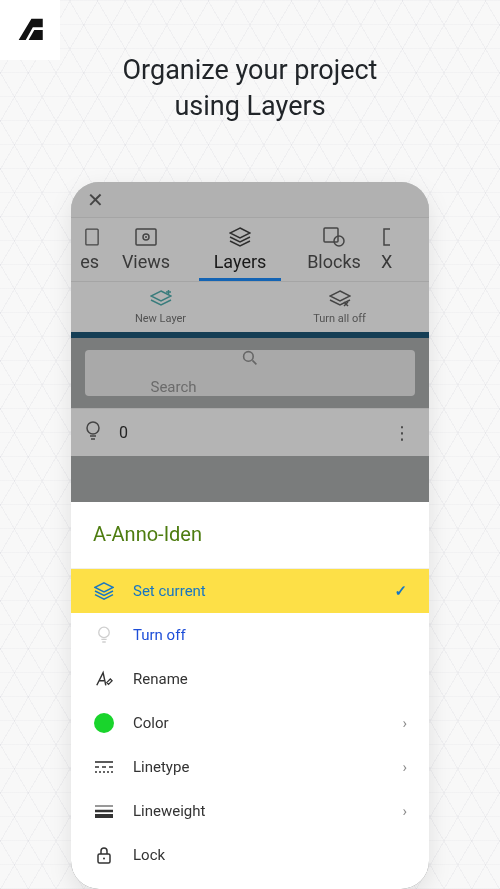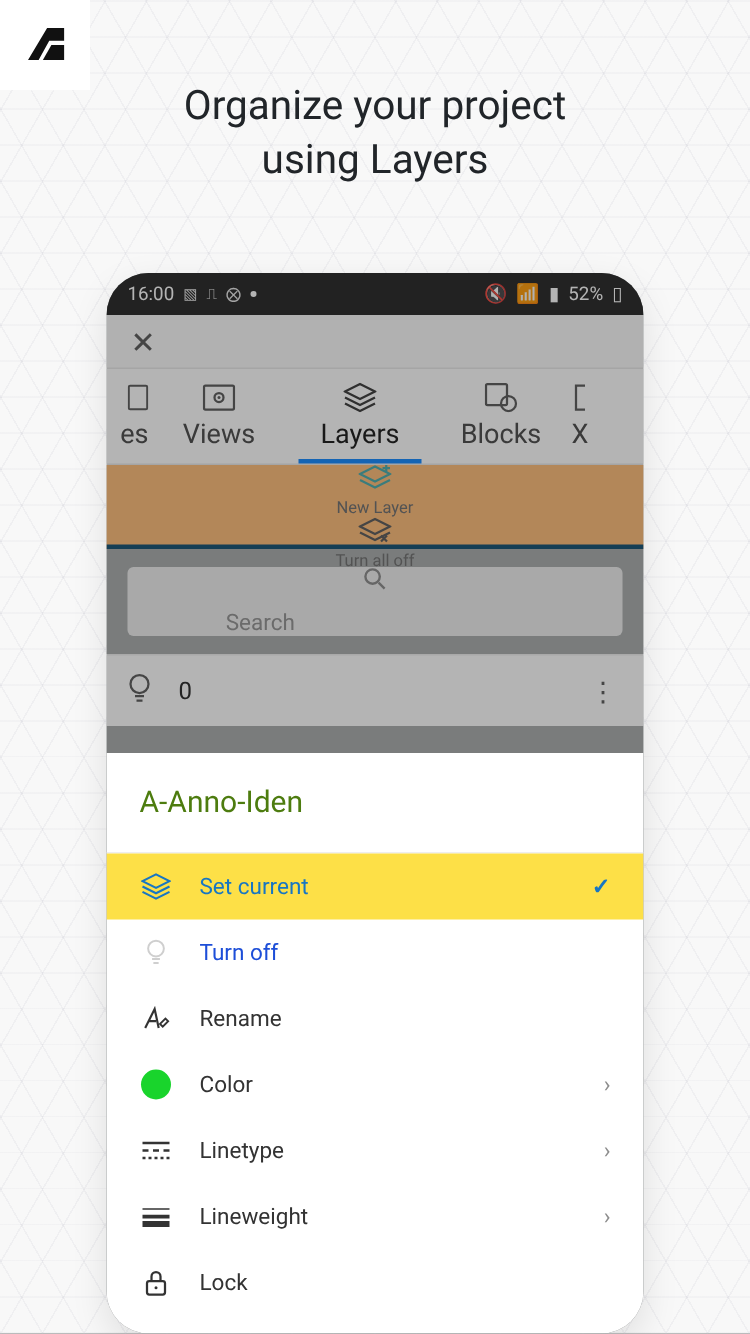--- a/index.html
+++ b/index.html
@@ -59,23 +59,22 @@
   .tab:last-child { width: 28px; align-items: flex-start; }
   .tab.active { color: #111; position: relative; }
   .tab.active::after {
     content: ""; position: absolute; bottom: 0; left: 6px; right: 6px; height: 3px;
     background: #0a84ff;
   }
 
   .tab .ticon { height: 20px; display: flex; align-items: center; justify-content: center; }
 
   .layer-actions {
-    display: flex; background: #fdba74; border-bottom: 3px solid #0c4a6e;
+    display: flex; background: #ffffff; border-bottom: 6px solid #0c4a6e;
     height: 56px;
-    flex-direction: column;
   }
   .laction {
     flex: 1; display: flex; flex-direction: column; align-items: center; justify-content: center;
     color: #555; gap: 4px;
   }
   .laction .lbl { font-size: 11px; color: #6a6a6a; }
 
   .search {
     margin: 12px 14px; height: 46px; background: #efefef; border-radius: 4px;
     display: flex; align-items: center; padding: 0 12px; gap: 12px; flex-direction: column;
@@ -125,36 +124,20 @@
 
 <div class="hero">
   <h1>
     <span>Organize your project</span><br>
     <span>using Layers</span>
   </h1>
 </div>
 
 <div class="phone">
 
-  <div class="statusbar">
-    <div class="sb-left">
-      <span>16:00</span>
-      <span class="sm">▧</span>
-      <span class="sm">⎍</span>
-      <span class="sm">⨂</span>
-      <span class="dot"></span>
-    </div>
-    <div class="sb-right">
-      <span class="sm">🔇</span>
-      <span class="sm">📶</span>
-      <span class="sm">▮</span>
-      <span>52%</span>
-      <span class="sm">▯</span>
-    </div>
-  </div>
 
   <div class="appbar">
     <span class="close-x">✕</span>
   </div>
 
   <div class="tabs">
     <div class="tab">
       <span class="ticon">
         <svg width="14" height="18" viewBox="0 0 16 20">
             <rect x="1" y="1" width="14" height="18" rx="1" fill="none" stroke="#555" stroke-width="1.5"></rect>

